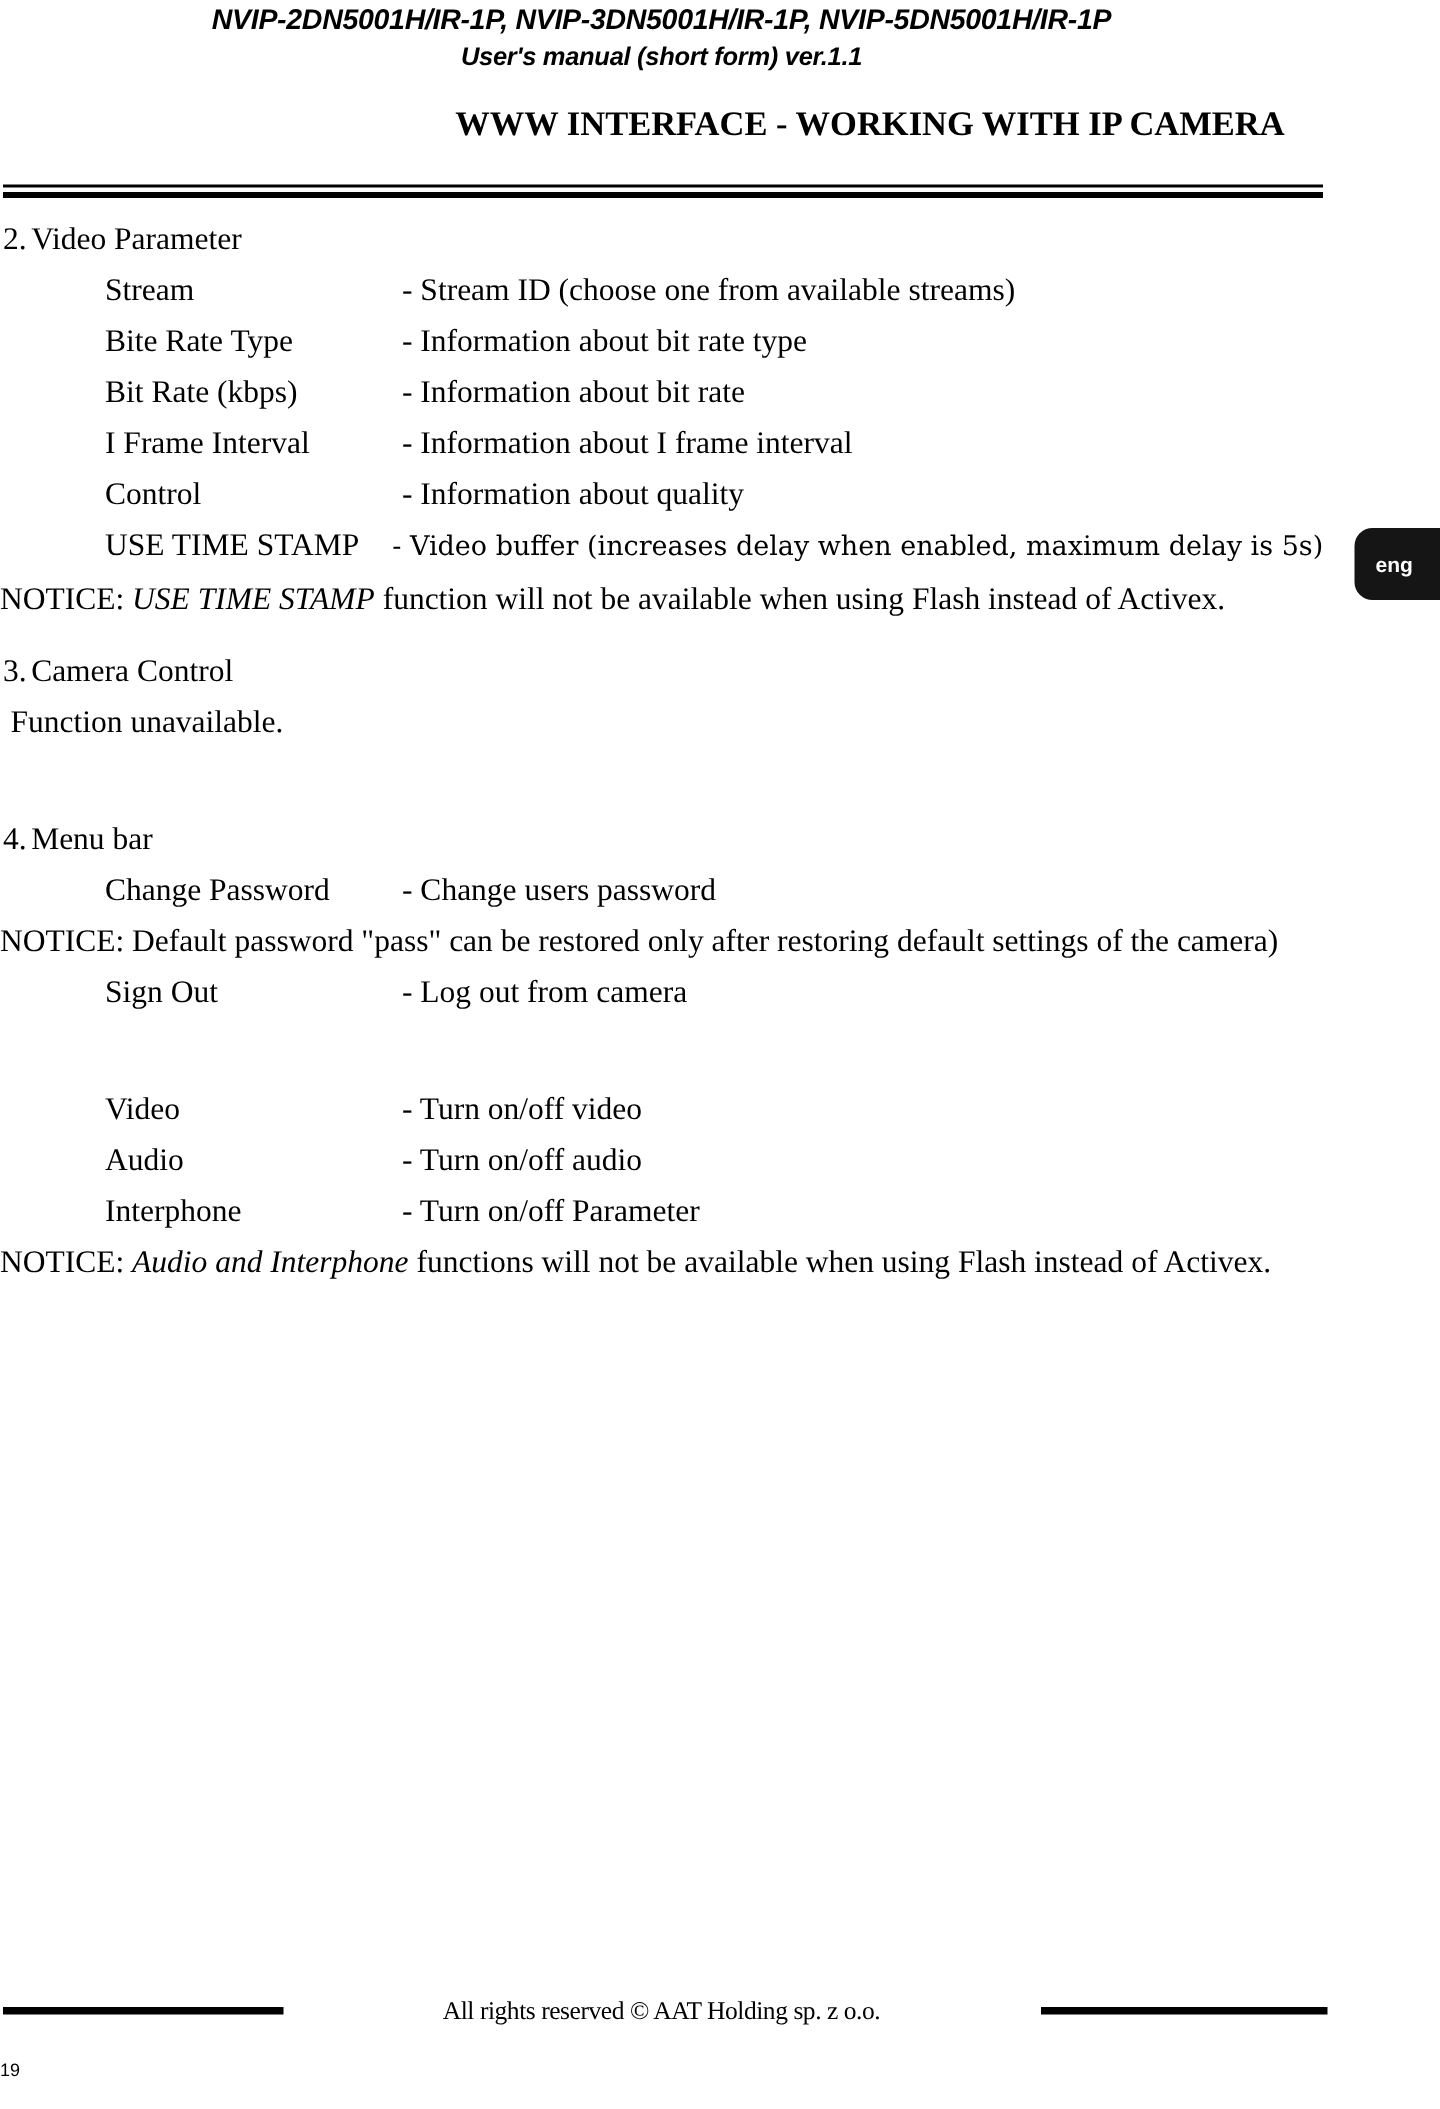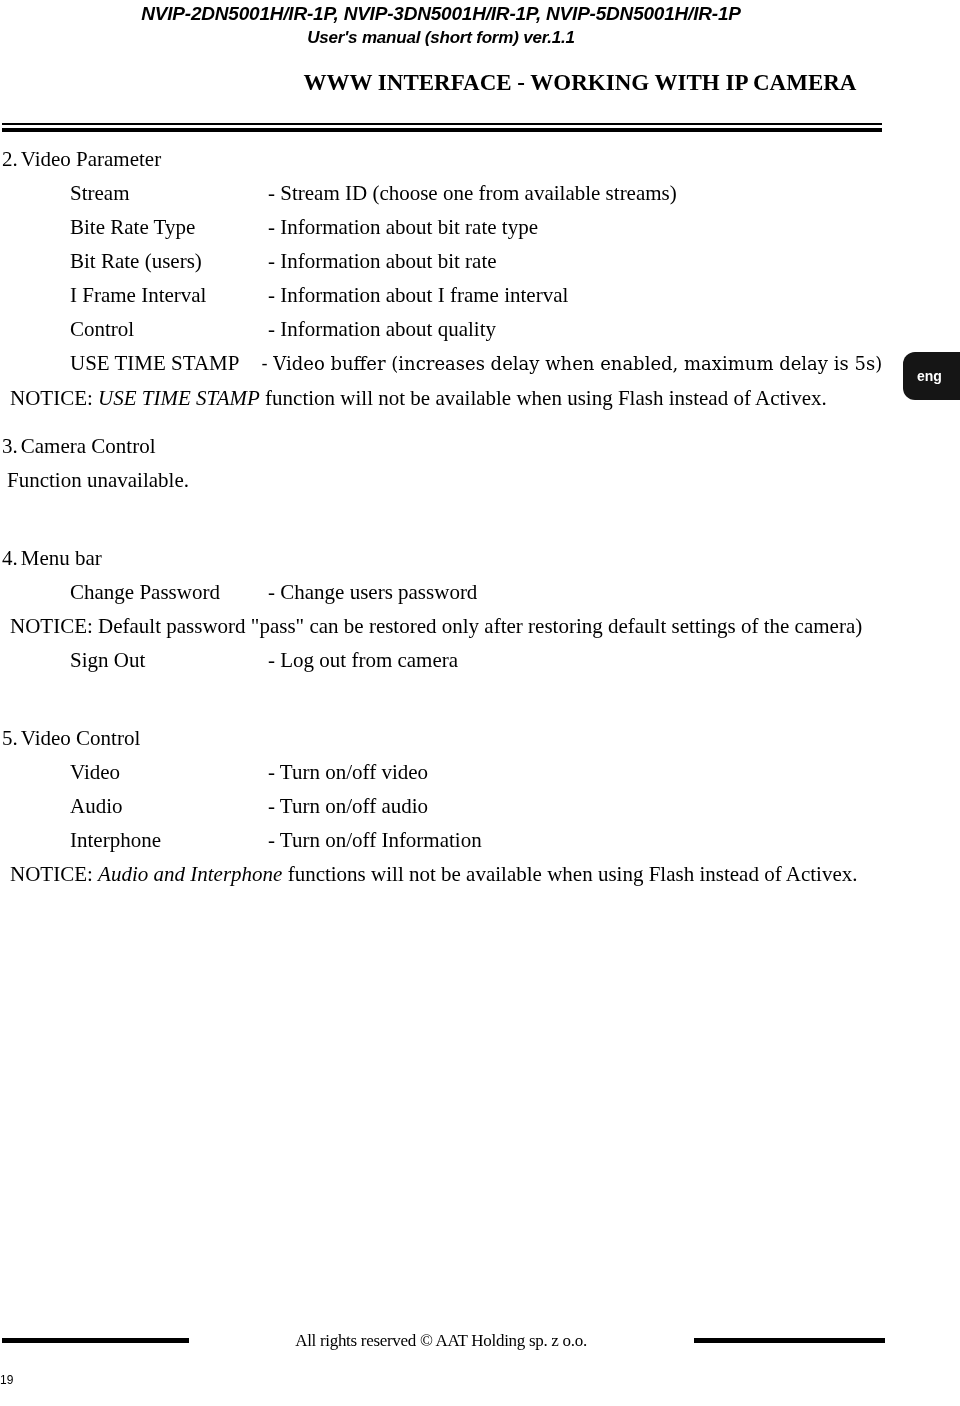--- a/index.html
+++ b/index.html
@@ -112,21 +112,21 @@
   .row.overflow .label {
     width: auto;
     padding-right: 22px;
   }
   .row.overflow .desc {
     font-family: "DejaVu Serif", "Liberation Serif", serif;
     font-size: 18px;
   }
 
   .notice {
-    padding-left: 10px;
+    padding-left: 0;
     font-size: 21px;
     line-height: 34px;
     white-space: nowrap;
   }
   .notice .ital {
     font-style: italic;
   }
 
   .gap-sm { height: 14px; }
   .gap-md { height: 44px; }
@@ -214,21 +214,21 @@
 
     <div class="row">
       <span class="label">Stream</span>
       <span class="desc">- Stream ID (choose one from available streams)</span>
     </div>
     <div class="row">
       <span class="label">Bite Rate Type</span>
       <span class="desc">- Information about bit rate type</span>
     </div>
     <div class="row">
-      <span class="label">Bit Rate (users)</span>
+      <span class="label">Bit Rate (kbps)</span>
       <span class="desc">- Information about bit rate</span>
     </div>
     <div class="row">
       <span class="label">I Frame Interval</span>
       <span class="desc">- Information about I frame interval</span>
     </div>
     <div class="row">
       <span class="label">Control</span>
       <span class="desc">- Information about quality</span>
     </div>
@@ -261,35 +261,32 @@
 
     <div class="notice">NOTICE: Default password "pass" can be restored only after restoring default settings of the camera)</div>
 
     <div class="row">
       <span class="label">Sign Out</span>
       <span class="desc">- Log out from camera</span>
     </div>
 
     <div class="gap-md"></div>
 
-    <div class="sec-head">
-      <span class="num">5.</span><span>Video Control</span>
-    </div>
 
     <div class="row">
       <span class="label">Video</span>
       <span class="desc">- Turn on/off video</span>
     </div>
     <div class="row">
       <span class="label">Audio</span>
       <span class="desc">- Turn on/off audio</span>
     </div>
     <div class="row">
       <span class="label">Interphone</span>
-      <span class="desc">- Turn on/off Information</span>
+      <span class="desc">- Turn on/off Parameter</span>
     </div>
 
     <div class="notice">
       <span>NOTICE: </span><span class="ital">Audio and Interphone</span><span> functions will not be available when using Flash instead of Activex.</span>
     </div>
 
   </div>
 
   <div class="footer-rule-left"></div>
   <div class="footer-rule-right"></div>

